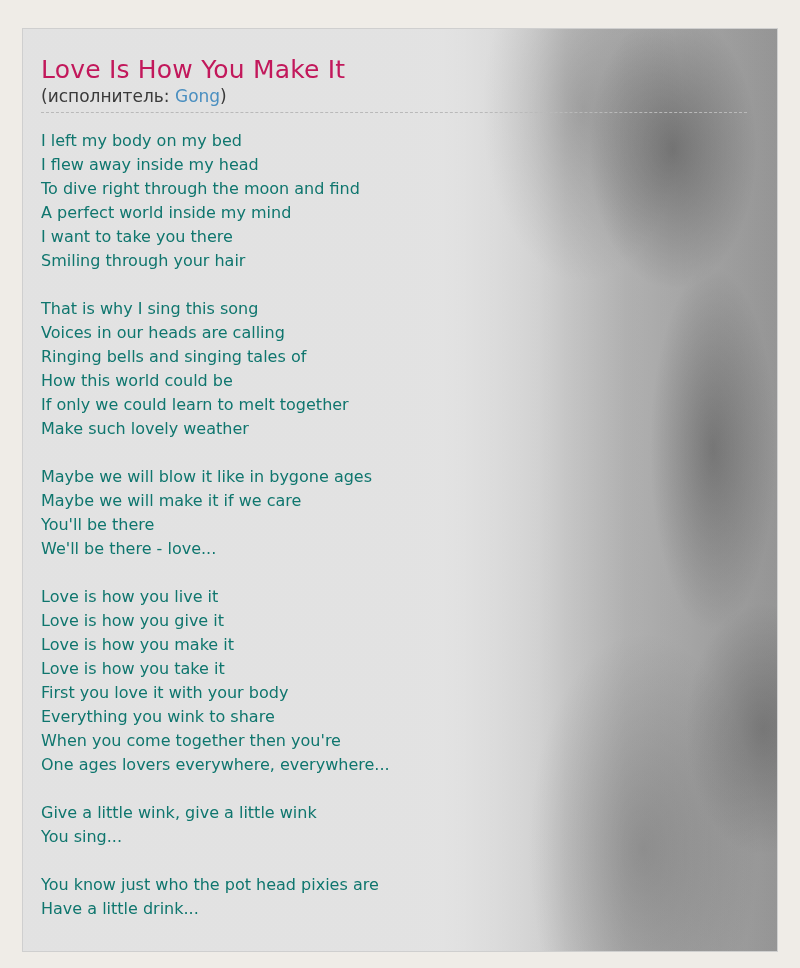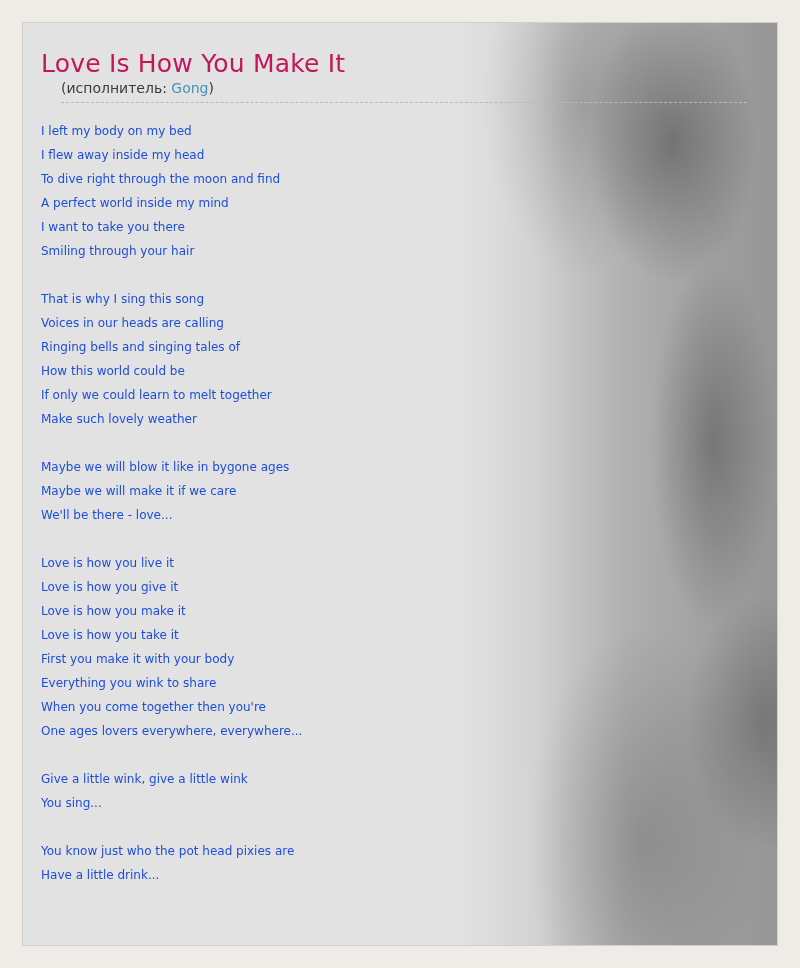--- a/index.html
+++ b/index.html
@@ -12,21 +12,21 @@
     overflow: hidden;
     background: #efece7;
     font-family: "DejaVu Sans", sans-serif;
   }
   #page {
     position: relative;
     width: 800px;
     height: 968px;
     background: #efece7;
     box-sizing: border-box;
-    padding: 22px 22px 22px 22px;
+    padding: 28px 22px 22px 22px;
   }
   #card {
     position: relative;
     width: 756px;
     height: 924px;
     box-sizing: border-box;
     background: #e2e2e2;
     border: 1px solid #cfcfcf;
     overflow: hidden;
   }
@@ -53,36 +53,35 @@
     padding: 20px 26px 10px 18px;
   }
   h1#title {
     margin: 6px 0 2px 0;
     font-size: 25px;
     font-weight: normal;
     color: #c2185b;
     letter-spacing: 0.2px;
   }
   #artist-line {
-    font-size: 14px;
+    font-size: 17px;
     color: #3a3a3a;
     padding-bottom: 6px;
     border-bottom: 1px dashed #b9b9b9;
     margin-right: 4px;
-    margin-left: 20px;
   }
   #artist-line a {
     color: #4a8fc0;
     text-decoration: none;
   }
   #lyrics {
     margin-top: 16px;
-    font-size: 12px;
+    font-size: 16px;
     line-height: 24px;
-    color: #1d4ed8;
+    color: #0f766e;
   }
   .stanza { margin: 0 0 24px 0; }
   .line { white-space: pre; }
 </style>
 </head>
 <body>
 
 <div id="page">
   <div id="card">
     <div id="photo"></div>
@@ -110,29 +109,30 @@
           <div class="line">Voices in our heads are calling</div>
           <div class="line">Ringing bells and singing tales of</div>
           <div class="line">How this world could be</div>
           <div class="line">If only we could learn to melt together</div>
           <div class="line">Make such lovely weather</div>
         </div>
 
         <div class="stanza">
           <div class="line">Maybe we will blow it like in bygone ages</div>
           <div class="line">Maybe we will make it if we care</div>
+          <div class="line">You'll be there</div>
           <div class="line">We'll be there - love...</div>
         </div>
 
         <div class="stanza">
           <div class="line">Love is how you live it</div>
           <div class="line">Love is how you give it</div>
           <div class="line">Love is how you make it</div>
           <div class="line">Love is how you take it</div>
-          <div class="line">First you make it with your body</div>
+          <div class="line">First you love it with your body</div>
           <div class="line">Everything you wink to share</div>
           <div class="line">When you come together then you're</div>
           <div class="line">One ages lovers everywhere, everywhere...</div>
         </div>
 
         <div class="stanza">
           <div class="line">Give a little wink, give a little wink</div>
           <div class="line">You sing...</div>
         </div>
 

